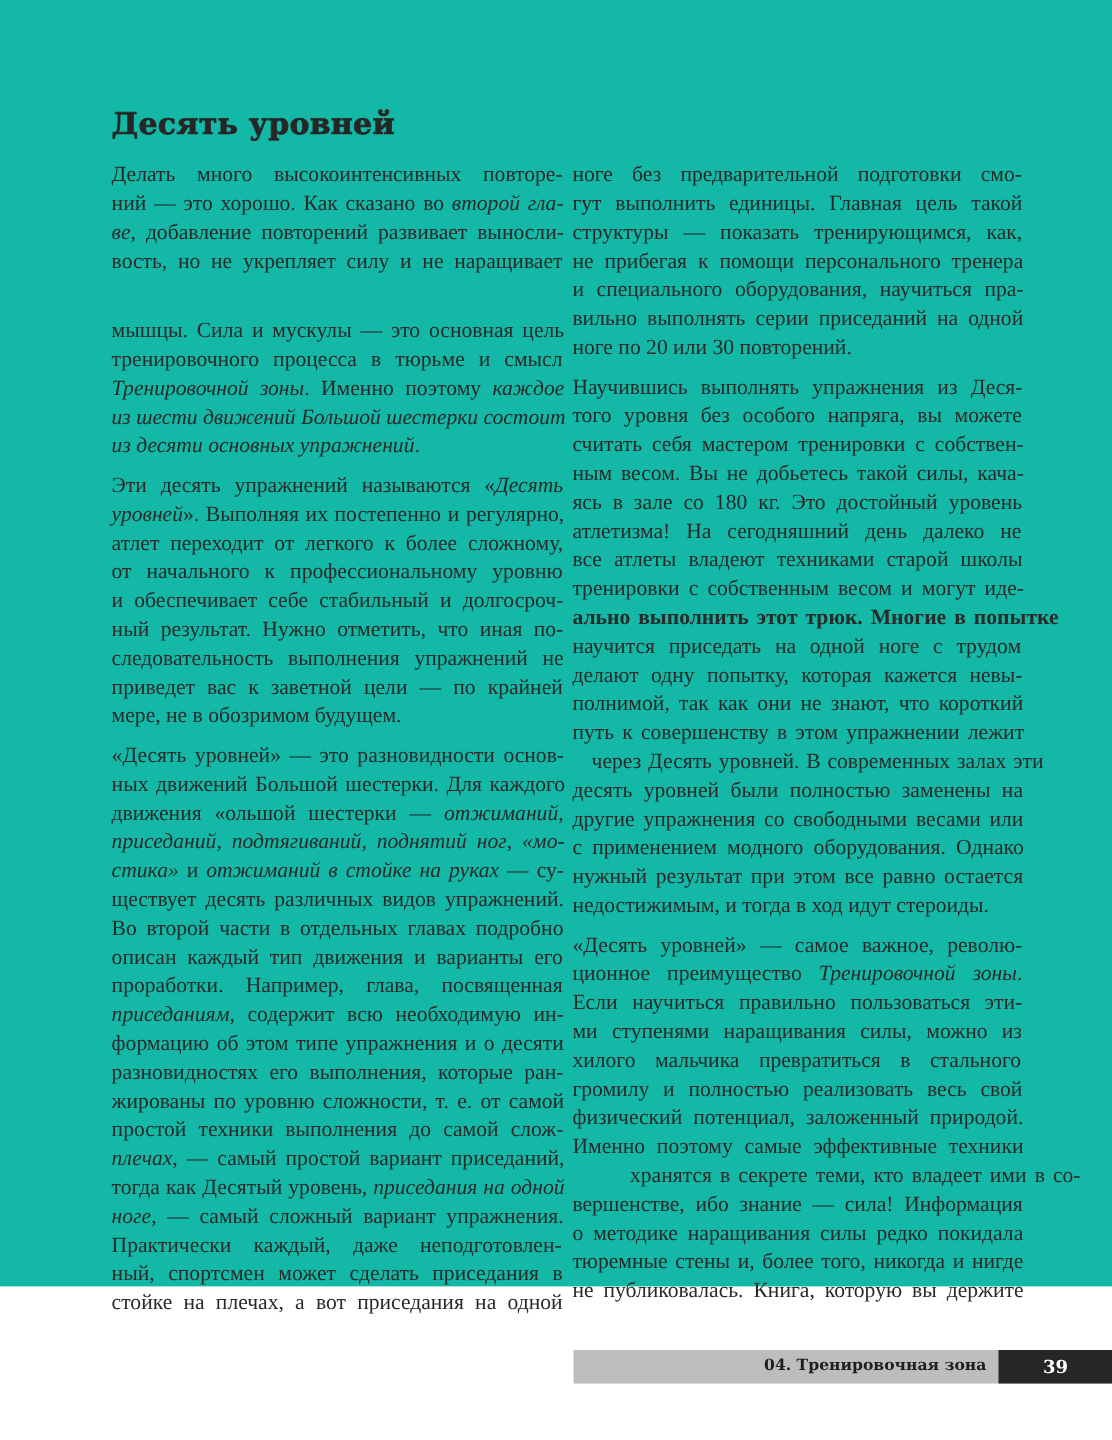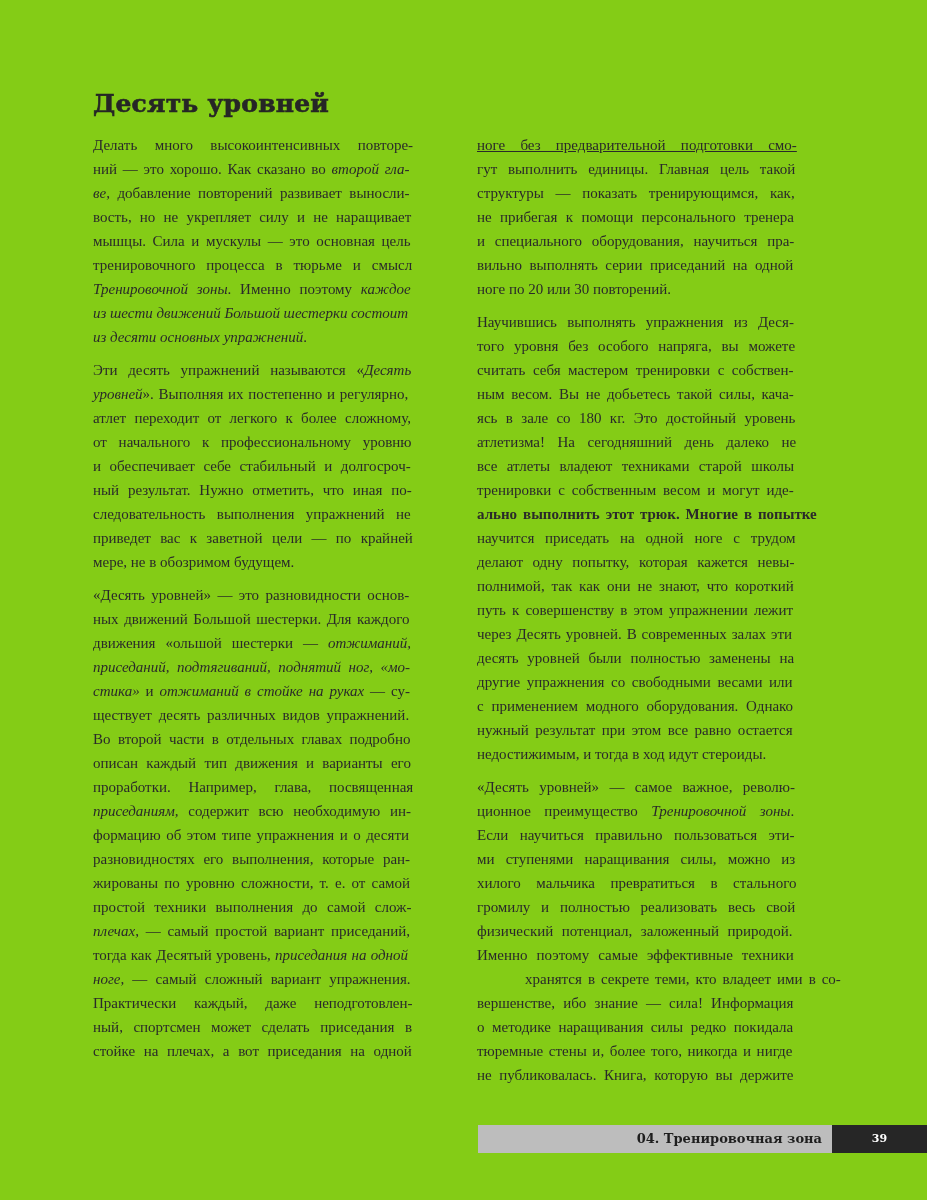--- a/index.html
+++ b/index.html
@@ -1,26 +1,26 @@
 <!DOCTYPE html>
 <html><head>
 <meta charset="utf-8">
 <style>
   html, body { margin: 0; padding: 0; background: #ffffff; }
   body { width: 927px; height: 1200px; position: relative; overflow: hidden; }
-  .page { position: absolute; left: 0; top: 0; width: 927px; height: 1200px; background: #84cc16; }
+  .page { position: absolute; left: 0; top: 0; width: 927px; height: 1072px; background: #14b8a6; }
   .title {
     position: absolute; left: 93px; top: 88px; margin: 0;
     font-family: "DejaVu Serif", serif; font-weight: 900; font-size: 25px;
     color: #262626; letter-spacing: 0.2px; line-height: 32px;
     -webkit-text-stroke: 0.6px #262626;
   }
   .col {
     position: absolute; top: 133px; width: 357px;
-    font-family: "Liberation Serif", serif; font-size: 15px; color: #2a2a2a;
+    font-family: "Liberation Serif", serif; font-size: 18px; color: #2a2a2a;
   }
   .col.left { left: 93px; }
   .col.right { left: 477px; width: 356px; }
   .para { margin: 0 0 9px 0; }
   .line {
     display: block; height: 24px; line-height: 24px;
     text-align: justify; text-align-last: justify; white-space: nowrap;
     overflow: visible;
   }
   .line.last { text-align-last: left; }
@@ -29,36 +29,36 @@
     position: absolute; left: 478px; top: 1125px; width: 354px; height: 28px;
     background: #bdbdbd;
   }
   .footer-chapter {
     position: absolute; right: 10px; top: 0; line-height: 28px;
     font-family: "DejaVu Serif", serif; font-weight: 900; font-size: 13px; color: #1e1e1e;
   }
   .footer-page {
     position: absolute; left: 832px; top: 1125px; width: 95px; height: 28px;
     background: #262626; color: #ffffff; text-align: center;
-    font-family: "DejaVu Serif", serif; font-weight: 900; font-size: 11px; line-height: 28px;
+    font-family: "DejaVu Serif", serif; font-weight: 900; font-size: 15px; line-height: 28px;
   }
 </style>
 </head>
 <body>
 
 <div class="page">
   <h1 class="title">Десять уровней</h1>
 
   <div class="col left">
       <div class="para">
         <span class="line" style="display: block; width: 357px; word-spacing: 13.6667px; text-align: left; text-align-last: left;"><span class="">Делать много высокоинтенсивных повторе-</span></span>
         <span class="line" style="display: block; width: 357px; word-spacing: 2px; text-align: left; text-align-last: left;"><span class="">ний — это хорошо. Как сказано во </span><span class="it">второй гла-</span></span>
         <span class="line" style="display: block; width: 357px; word-spacing: 3.75px; text-align: left; text-align-last: left;"><span class="it">ве</span><span class="">, добавление повторений развивает выносли-</span></span>
         <span class="line" style="display: block; width: 357px; word-spacing: 4.42857px; text-align: left; text-align-last: left;"><span class="">вость, но не укрепляет силу и не наращивает</span></span>
-        <span class="line" style="display: block; width: 357px; word-spacing: 2.85714px; text-align: center; text-align-last: left;"><span class="">мышцы. Сила и мускулы — это основная цель</span></span>
+        <span class="line" style="display: block; width: 357px; word-spacing: 2.85714px; text-align: center; text-align-last: left; margin-top: 34px;"><span class="">мышцы. Сила и мускулы — это основная цель</span></span>
         <span class="line" style="display: block; width: 357px; word-spacing: 7.2px; text-align: left; text-align-last: left;"><span class="">тренировочного процесса в тюрьме и смысл</span></span>
         <span class="line" style="display: block; width: 357px; word-spacing: 5px; text-align: left; text-align-last: left;"><span class="it">Тренировочной зоны</span><span class="">. Именно поэтому </span><span class="it">каждое</span></span>
         <span class="line" style="display: block; width: 357px; letter-spacing: -0.0238095px; text-align: left; text-align-last: left;"><span class="it">из шести движений Большой шестерки состоит</span></span>
         <span class="line last"><span class="it">из десяти основных упражнений</span><span class="">.</span></span>
       </div>
       <div class="para">
         <span class="line" style="display: block; width: 357px; word-spacing: 7px; text-align: left; text-align-last: left;"><span class="">Эти десять упражнений называются «</span><span class="it">Десять</span></span>
         <span class="line" style="display: block; width: 357px; word-spacing: 1px; text-align: left; text-align-last: left;"><span class="it">уровней</span><span class="">». Выполняя их постепенно и регулярно,</span></span>
         <span class="line" style="display: block; width: 357px; word-spacing: 4.5px; text-align: left; text-align-last: left;"><span class="">атлет переходит от легкого к более сложному,</span></span>
         <span class="line" style="display: block; width: 357px; word-spacing: 8px; text-align: left; text-align-last: left;"><span class="">от начального к профессиональному уровню</span></span>
@@ -86,21 +86,21 @@
         <span class="line" style="display: block; width: 357px; word-spacing: 3px; text-align: left; text-align-last: left;"><span class="it">плечах</span><span class="">, — самый простой вариант приседаний,</span></span>
         <span class="line" style="display: block; width: 357px; word-spacing: 0.5px; text-align: left; text-align-last: left;"><span class="">тогда как Десятый уровень, </span><span class="it">приседания на одной</span></span>
         <span class="line" style="display: block; width: 357px; word-spacing: 4.4px; text-align: left; text-align-last: left;"><span class="it">ноге,</span><span class=""> — самый сложный вариант упражнения.</span></span>
         <span class="line" style="display: block; width: 357px; word-spacing: 14px; text-align: left; text-align-last: left;"><span class="">Практически каждый, даже неподготовлен-</span></span>
         <span class="line" style="display: block; width: 357px; word-spacing: 6.8px; text-align: left; text-align-last: left;"><span class="">ный, спортсмен может сделать приседания в</span></span>
         <span class="line" style="display: block; width: 357px; word-spacing: 4.85714px; text-align: left; text-align-last: left;"><span class="">стойке на плечах, а вот приседания на одной</span></span>
       </div>
     </div>
   <div class="col right">
       <div class="para">
-        <span class="line" style="display: block; width: 356px; word-spacing: 11.5px; text-align: left; text-align-last: left; text-decoration: underline;"><span class="">ноге без предварительной подготовки смо-</span></span>
+        <span class="line" style="display: block; width: 356px; word-spacing: 11.5px; text-align: left; text-align-last: left;"><span class="">ноге без предварительной подготовки смо-</span></span>
         <span class="line" style="display: block; width: 356px; word-spacing: 7px; text-align: left; text-align-last: left;"><span class="">гут выполнить единицы. Главная цель такой</span></span>
         <span class="line" style="display: block; width: 356px; word-spacing: 8px; text-align: left; text-align-last: left;"><span class="">структуры — показать тренирующимся, как,</span></span>
         <span class="line" style="display: block; width: 356px; word-spacing: 4.6px; text-align: left; text-align-last: left;"><span class="">не прибегая к помощи персонального тренера</span></span>
         <span class="line" style="display: block; width: 356px; word-spacing: 6px; text-align: left; text-align-last: left;"><span class="">и специального оборудования, научиться пра-</span></span>
         <span class="line" style="display: block; width: 356px; word-spacing: 3.8px; text-align: left; text-align-last: left;"><span class="">вильно выполнять серии приседаний на одной</span></span>
         <span class="line last"><span class="">ноге по 20 или 30 повторений.</span></span>
       </div>
       <div class="para">
         <span class="line" style="display: block; width: 356px; word-spacing: 6.5px; text-align: left; text-align-last: left;"><span class="">Научившись выполнять упражнения из Деся-</span></span>
         <span class="line" style="display: block; width: 356px; word-spacing: 6px; text-align: left; text-align-last: left;"><span class="">того уровня без особого напряга, вы можете</span></span>
@@ -108,21 +108,21 @@
         <span class="line" style="display: block; width: 356px; word-spacing: 2.85714px; text-align: left; text-align-last: left;"><span class="">ным весом. Вы не добьетесь такой силы, кача-</span></span>
         <span class="line" style="display: block; width: 356px; word-spacing: 4.625px; text-align: left; text-align-last: left;"><span class="">ясь в зале со 180 кг. Это достойный уровень</span></span>
         <span class="line" style="display: block; width: 356px; word-spacing: 8.8px; text-align: left; text-align-last: left;"><span class="">атлетизма! На сегодняшний день далеко не</span></span>
         <span class="line" style="display: block; width: 356px; word-spacing: 5.6px; text-align: left; text-align-last: left;"><span class="">все атлеты владеют техниками старой школы</span></span>
         <span class="line" style="display: block; width: 356px; word-spacing: 3.16667px; text-align: left; text-align-last: left;"><span class="">тренировки с собственным весом и могут иде-</span></span>
         <span class="line" style="display: block; width: 356px; word-spacing: 2.16667px; text-align: right; text-align-last: left; font-weight: bold;"><span class="">ально выполнить этот трюк. Многие в попытке</span></span>
         <span class="line" style="display: block; width: 356px; word-spacing: 7px; text-align: left; text-align-last: left;"><span class="">научится приседать на одной ноге с трудом</span></span>
         <span class="line" style="display: block; width: 356px; word-spacing: 5.8px; text-align: left; text-align-last: left;"><span class="">делают одну попытку, которая кажется невы-</span></span>
         <span class="line" style="display: block; width: 356px; word-spacing: 3.14286px; text-align: left; text-align-last: left;"><span class="">полнимой, так как они не знают, что короткий</span></span>
         <span class="line" style="display: block; width: 356px; word-spacing: 2.33333px; text-align: left; text-align-last: left;"><span class="">путь к совершенству в этом упражнении лежит</span></span>
-        <span class="line" style="display: block; width: 356px; word-spacing: 1.16667px; text-align: left; text-align-last: left;"><span class="">через Десять уровней. В современных залах эти</span></span>
+        <span class="line" style="display: block; width: 356px; word-spacing: 1.16667px; text-align: left; text-align-last: left; margin-left: 16px;"><span class="">через Десять уровней. В современных залах эти</span></span>
         <span class="line" style="display: block; width: 356px; word-spacing: 5px; text-align: left; text-align-last: left; font-family: Liberation Serif, serif;"><span class="">десять уровней были полностью заменены на</span></span>
         <span class="line" style="display: block; width: 356px; word-spacing: 2.8px; text-align: left; text-align-last: left;"><span class="">другие упражнения со свободными весами или</span></span>
         <span class="line" style="display: block; width: 356px; word-spacing: 4px; text-align: left; text-align-last: left;"><span class="">с применением модного оборудования. Однако</span></span>
         <span class="line" style="display: block; width: 356px; word-spacing: 2.66667px; text-align: left; text-align-last: left;"><span class="">нужный результат при этом все равно остается</span></span>
         <span class="line last"><span class="">недостижимым, и тогда в ход идут стероиды.</span></span>
       </div>
       <div class="para">
         <span class="line" style="display: block; width: 356px; word-spacing: 6.6px; text-align: left; text-align-last: left;"><span class="">«Десять уровней» — самое важное, револю-</span></span>
         <span class="line" style="display: block; width: 356px; word-spacing: 9.66667px; text-align: left; text-align-last: left;"><span class="">ционное преимущество </span><span class="it">Тренировочной зоны</span><span class="">.</span></span>
         <span class="line" style="display: block; width: 356px; word-spacing: 7.75px; text-align: left; text-align-last: left;"><span class="">Если научиться правильно пользоваться эти-</span></span>

